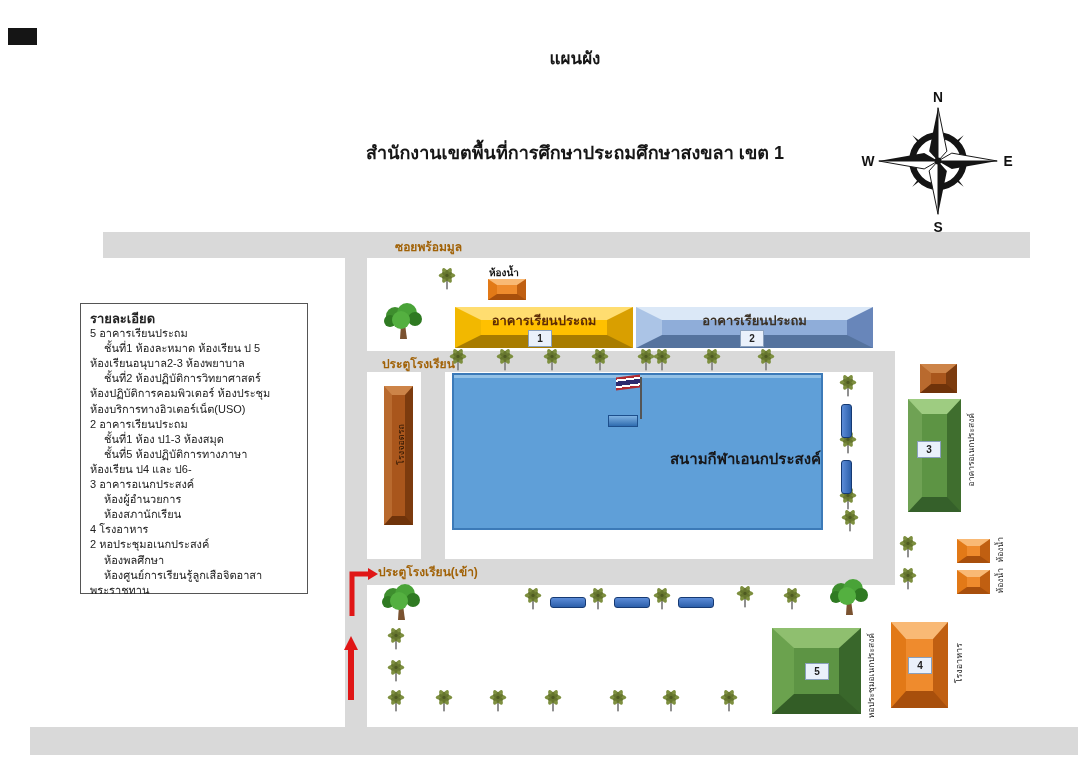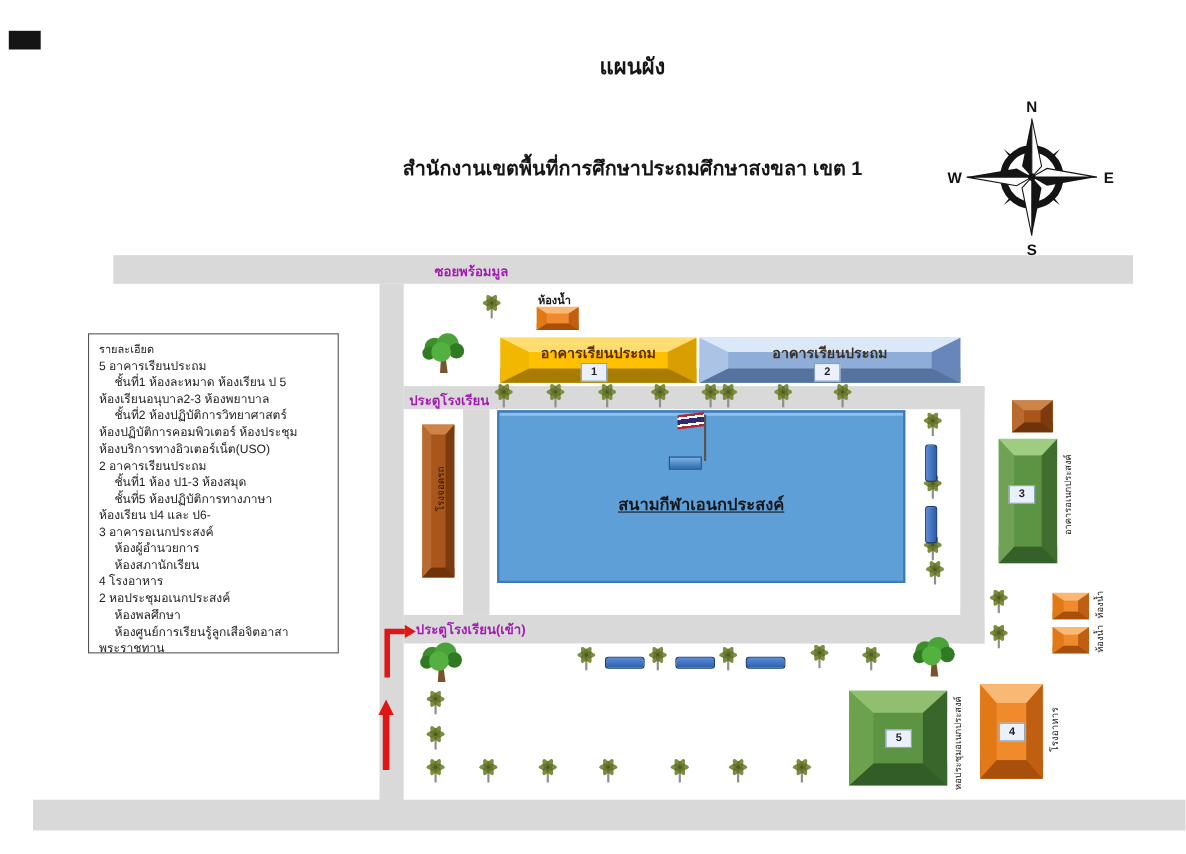--- a/index.html
+++ b/index.html
@@ -1,30 +1,30 @@
 <!DOCTYPE html>
 <html style="--road: #d9d9d9; --yellow: #ffc000; --blue2: #8fadd9; --field: #5f9fd8; --green: #5d9444; --orange: #ef8b2d; --brown: #a9561c; --agri: #daefd3; --bench: #2c5faa; --red: #e01616;"><head>
 <meta charset="utf-8">
 <style>
   html,body{margin:0;padding:0;background:#fff;}
   .page{position:relative;width:1078px;height:776px;background:#fff;overflow:hidden;
         font-family:"Liberation Sans","DejaVu Sans",sans-serif;color:#111;}
   .abs{position:absolute;}
   
   .t-line{position:absolute;left:115px;width:920px;text-align:center;font-weight:bold;color:#161616;}
-  .t1{top:44px;font-size:20px;}
+  .t1{top:44px;font-size:17px;}
   .t2{top:92px;font-size:18px;}
   .t3{top:138px;font-size:18px;text-align:center;}
   
   .road{position:absolute;background:var(--road,#d9d9d9);}
-  .road-label{position:absolute;font-size:12px;font-weight:bold;color:#a21caf;white-space:nowrap;}
+  .road-label{position:absolute;font-size:12px;font-weight:bold;color:#a16207;white-space:nowrap;}
   
   .legend{position:absolute;left:80px;top:303px;width:228px;height:291px;border:1.5px solid #555;
           background:#fff;box-sizing:border-box;padding:7px 9px;font-size:11px;line-height:15.1px;color:#222;}
-  .lg-title{font-weight:normal;font-size:10px;}
+  .lg-title{font-weight:bold;font-size:13px;}
   .lg-line{white-space:nowrap;}
   .lg-line.ind{padding-left:14px;}
   
   .bld{position:absolute;}
   .bld .bev{position:absolute;inset:0;box-sizing:border-box;border-style:solid;}
   .bld .lbl{position:absolute;inset:0;display:flex;align-items:center;justify-content:center;
             font-weight:bold;z-index:3;}
   .b-yellow{background:var(--yellow,#ffc000);}
   .b-yellow .bev{border-width:13px 26px;border-color:#ffdd70 #d99f00 #a87c00 #f2b800;}
   .b-blue{background:var(--blue2,#8fadd9);}
@@ -32,21 +32,21 @@
   .b-green{background:var(--green,#5d9444);}
   .b-orange{background:var(--orange,#ef8b2d);}
   .b-brown{background:var(--brown,#a9561c);}
   .plate{position:absolute;z-index:4;background:#eaf1fb;border:1px solid #8aa0bd;color:#222;
          font-size:10px;font-weight:bold;width:22px;height:15px;display:flex;align-items:center;justify-content:center;}
   .vlabel{position:absolute;writing-mode:vertical-rl;transform:rotate(180deg);font-size:9px;color:#222;
           white-space:nowrap;letter-spacing:0;}
   
   .field{position:absolute;background:var(--field,#5f9fd8);border:2px solid #3c7ab8;box-sizing:border-box;
          box-shadow:inset 0 3px 0 #93c1e6;}
-  .field .lbl{position:absolute;left:0;right:0;top:72px;text-align:center;font-weight:bold;font-size:15px;color:#17171a;text-decoration:underline;}
+  .field .lbl{position:absolute;left:0;right:0;top:72px;text-align:right;font-weight:bold;font-size:15px;color:#17171a;}
   .agri{position:absolute;background:var(--agri,#daefd3);border:2px solid #79a369;border-radius:9px;
         box-sizing:border-box;display:flex;align-items:center;justify-content:center;
         font-weight:bold;font-size:14px;color:#111;box-shadow:1px 2px 2px rgba(0,0,0,.25);}
   .hbench{position:absolute;width:34px;height:9px;border-radius:3px;border:1px solid #163a73;
           background:linear-gradient(#5c8cd8,var(--bench,#2c5faa));}
   .vbench{position:absolute;width:9px;height:32px;border-radius:3px;border:1px solid #163a73;
           background:linear-gradient(90deg,#5c8cd8,var(--bench,#2c5faa));}
   .tree{position:absolute;}
   .flagpole{position:absolute;width:1.5px;background:#555;}
   .flag{position:absolute;width:24px;height:13px;transform:skewY(-7deg);
@@ -147,21 +147,21 @@
 
   <div class="road" style="left:103px;top:232px;width:927px;height:26px;"></div>
   <div class="road" style="left:345px;top:258px;width:22px;height:471px;"></div>
   <div class="road" style="left:30px;top:727px;width:1048px;height:28px;"></div>
   <div class="road" style="left:367px;top:351px;width:528px;height:21px;"></div>
   <div class="road" style="left:367px;top:559px;width:528px;height:26px;"></div>
   <div class="road" style="left:873px;top:351px;width:22px;height:234px;"></div>
   <div class="road" style="left:421px;top:372px;width:24px;height:187px;"></div>
 
   <div class="road-label" style="left:395px;top:237px;">ซอยพร้อมมูล</div>
-  <div class="road-label" style="left:372px;top:354px;text-align:right;">ประตูโรงเรียน</div>
+  <div class="road-label" style="left:382px;top:354px;text-align:right;">ประตูโรงเรียน</div>
   <div class="road-label" style="left:378px;top:562px;">ประตูโรงเรียน(เข้า)</div>
 
   <div class="small-label" style="left:489px;top:265px;">ห้องน้ำ</div>
   <div class="bld b-orange" style="left:488px;top:279px;width:38px;height:21px;">
     <div class="bev" style="border-width:6px 9px;border-color:#f9b975 #c05f11 #a84f0c #e27917;"></div>
   </div>
 
   <div class="bld b-yellow" style="left:455px;top:307px;width:178px;height:41px;">
     <div class="bev"></div>
     <div class="lbl" style="font-size:13px;color:#5d2c05;align-items:flex-start;padding-top:3px;">อาคารเรียนประถม</div>

